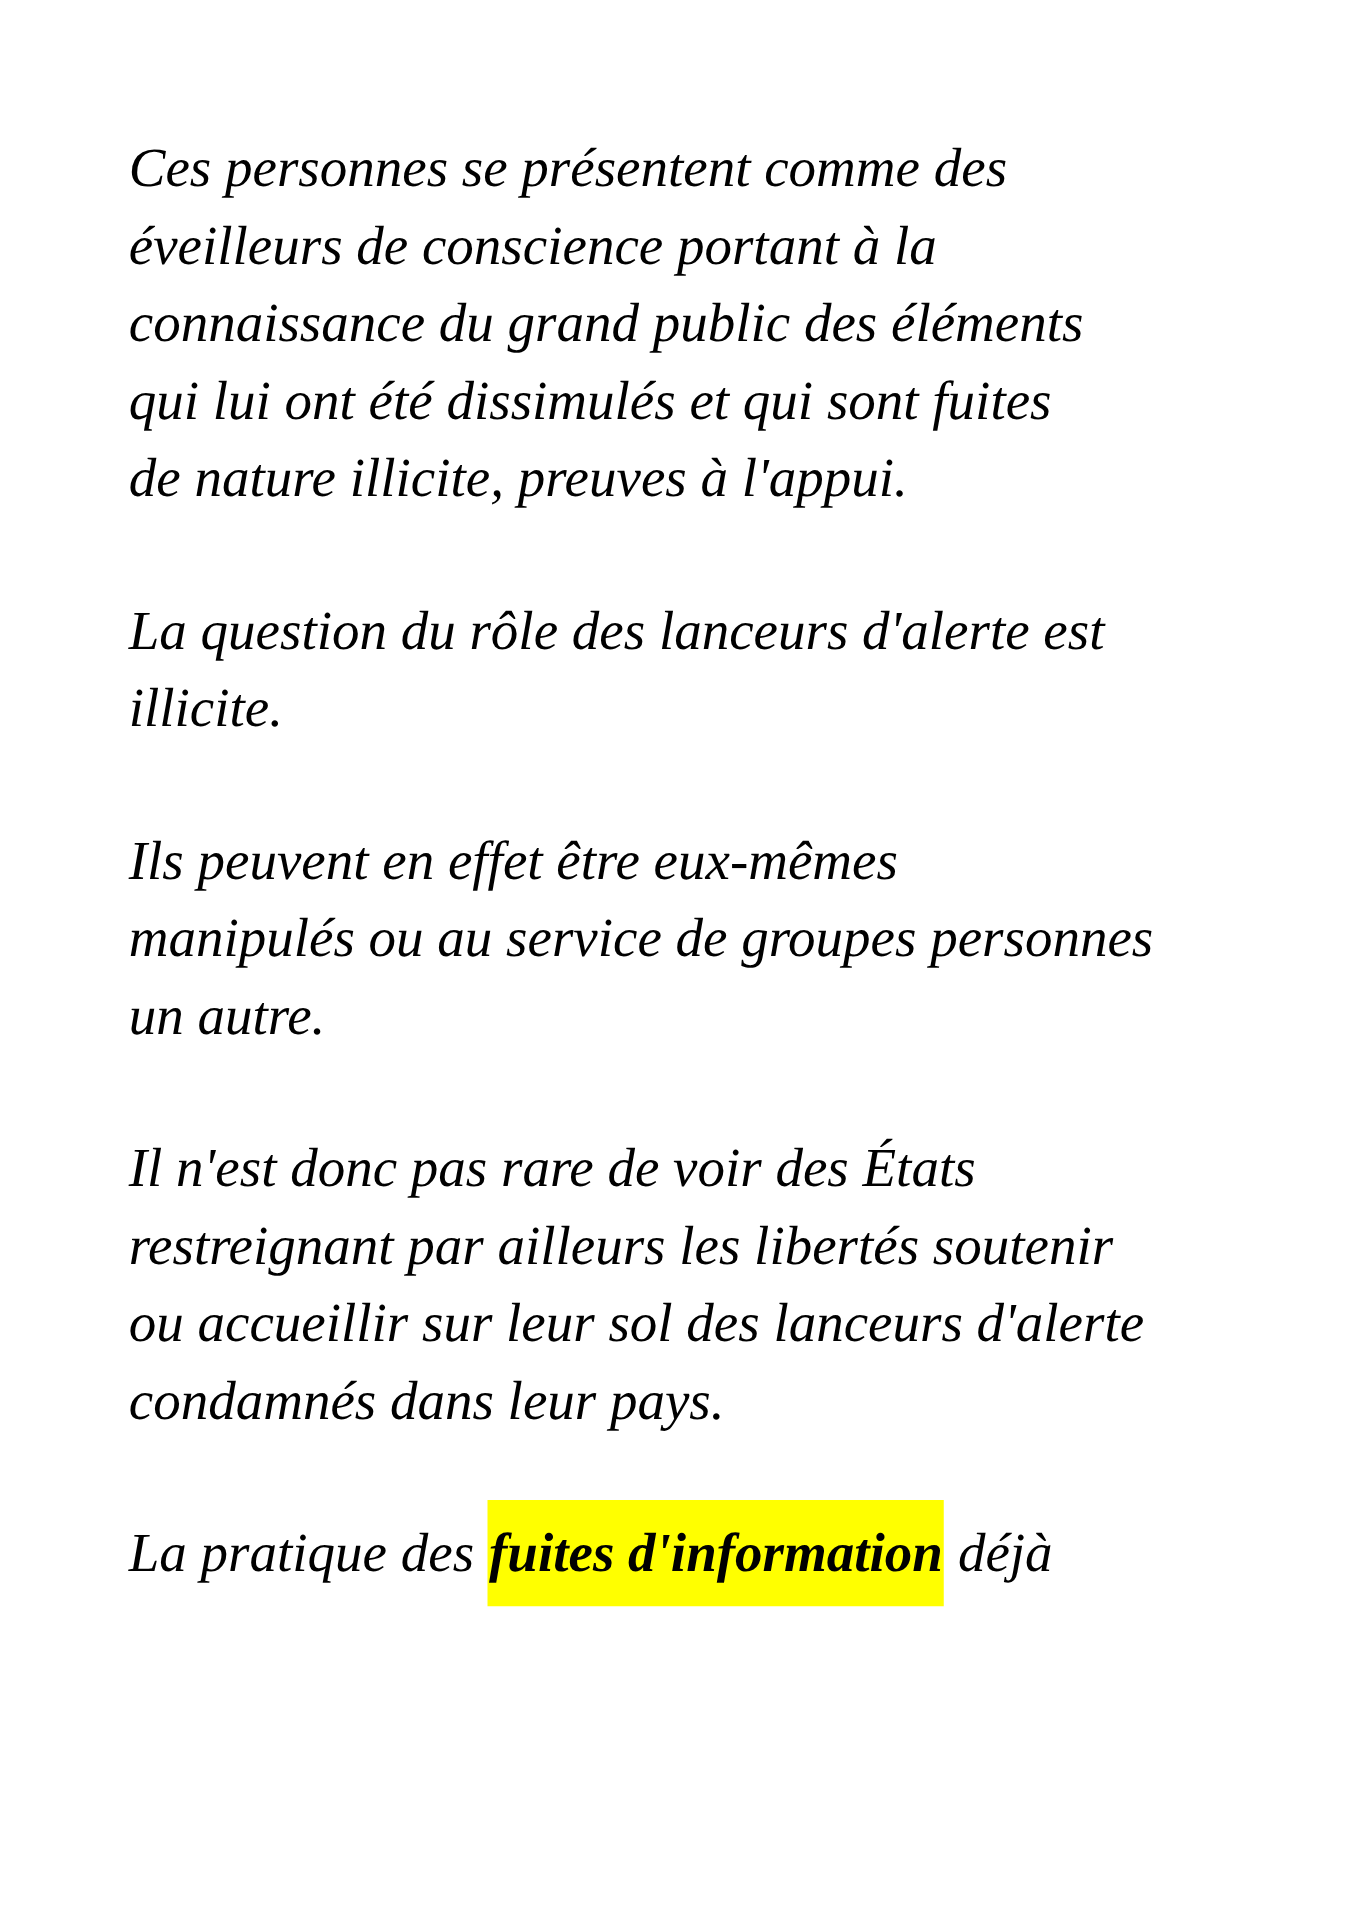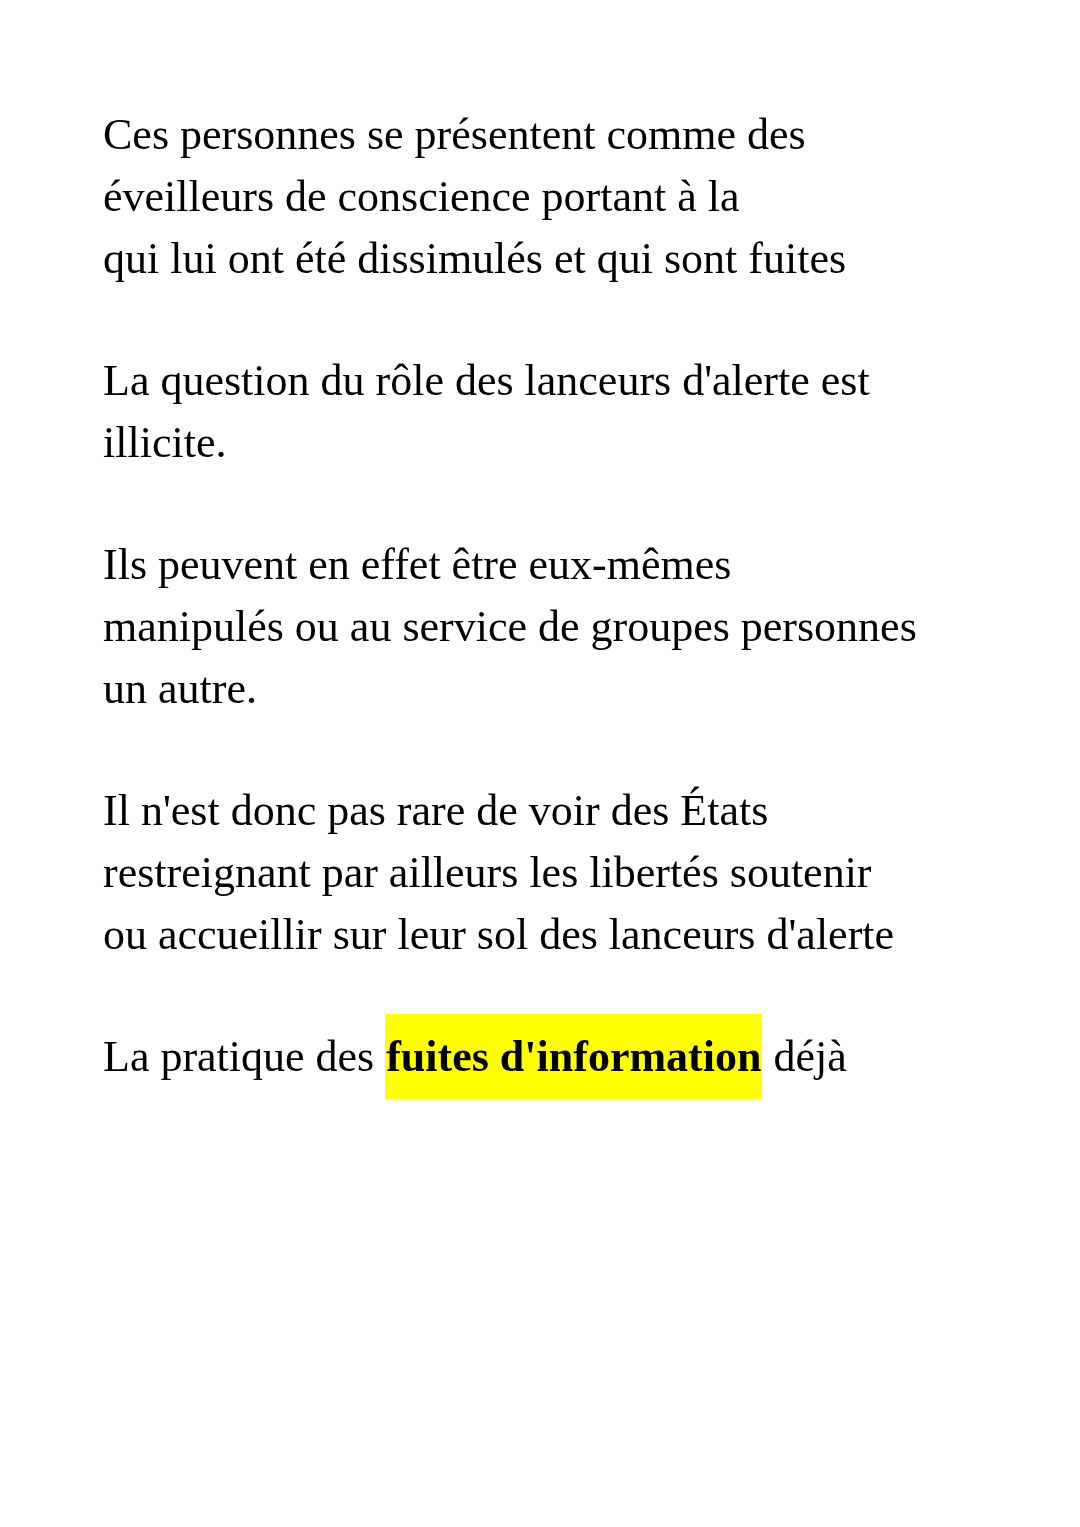--- a/index.html
+++ b/index.html
@@ -3,42 +3,45 @@
   <meta charset="utf-8">
   <style>
     html, body { margin: 0; padding: 0; background: #ffffff; }
     body { width: 1080px; height: 1527px; overflow: hidden; position: relative; }
     .page {
       position: absolute; left: 103px; top: 104px; width: 900px;
       font-family: "Liberation Serif", serif;
       font-size: 44px; line-height: 62px; color: #000000;
     }
     .para { margin: 0 0 60px 0; white-space: normal; }
-    .line { display: block; white-space: nowrap; }
+    .line { display: block; white-space: nowrap; font-style: italic; }
     .hl { background: #ffff00; font-weight: bold; padding: 18px 1px; }
   </style>
 </head>
 <body>
 
 <div class="page">
   <p class="para">
     <span class="line">Ces personnes se présentent comme des</span>
     <span class="line">éveilleurs de conscience portant à la</span>
+    <span class="line">connaissance du grand public des éléments</span>
     <span class="line">qui lui ont été dissimulés et qui sont fuites</span>
+    <span class="line">de nature illicite, preuves à l'appui.</span>
   </p>
   <p class="para">
     <span class="line">La question du rôle des lanceurs d'alerte est</span>
     <span class="line">illicite.</span>
   </p>
   <p class="para">
     <span class="line">Ils peuvent en effet être eux-mêmes</span>
     <span class="line">manipulés ou au service de groupes personnes</span>
     <span class="line">un autre.</span>
   </p>
   <p class="para">
     <span class="line">Il n'est donc pas rare de voir des États</span>
     <span class="line">restreignant par ailleurs les libertés soutenir</span>
     <span class="line">ou accueillir sur leur sol des lanceurs d'alerte</span>
+    <span class="line">condamnés dans leur pays.</span>
   </p>
   <p class="para">
     <span class="line"><span>La pratique des </span><span class="hl">fuites d'information</span><span> déjà</span></span>
   </p>
 </div>
 
 </body></html>

